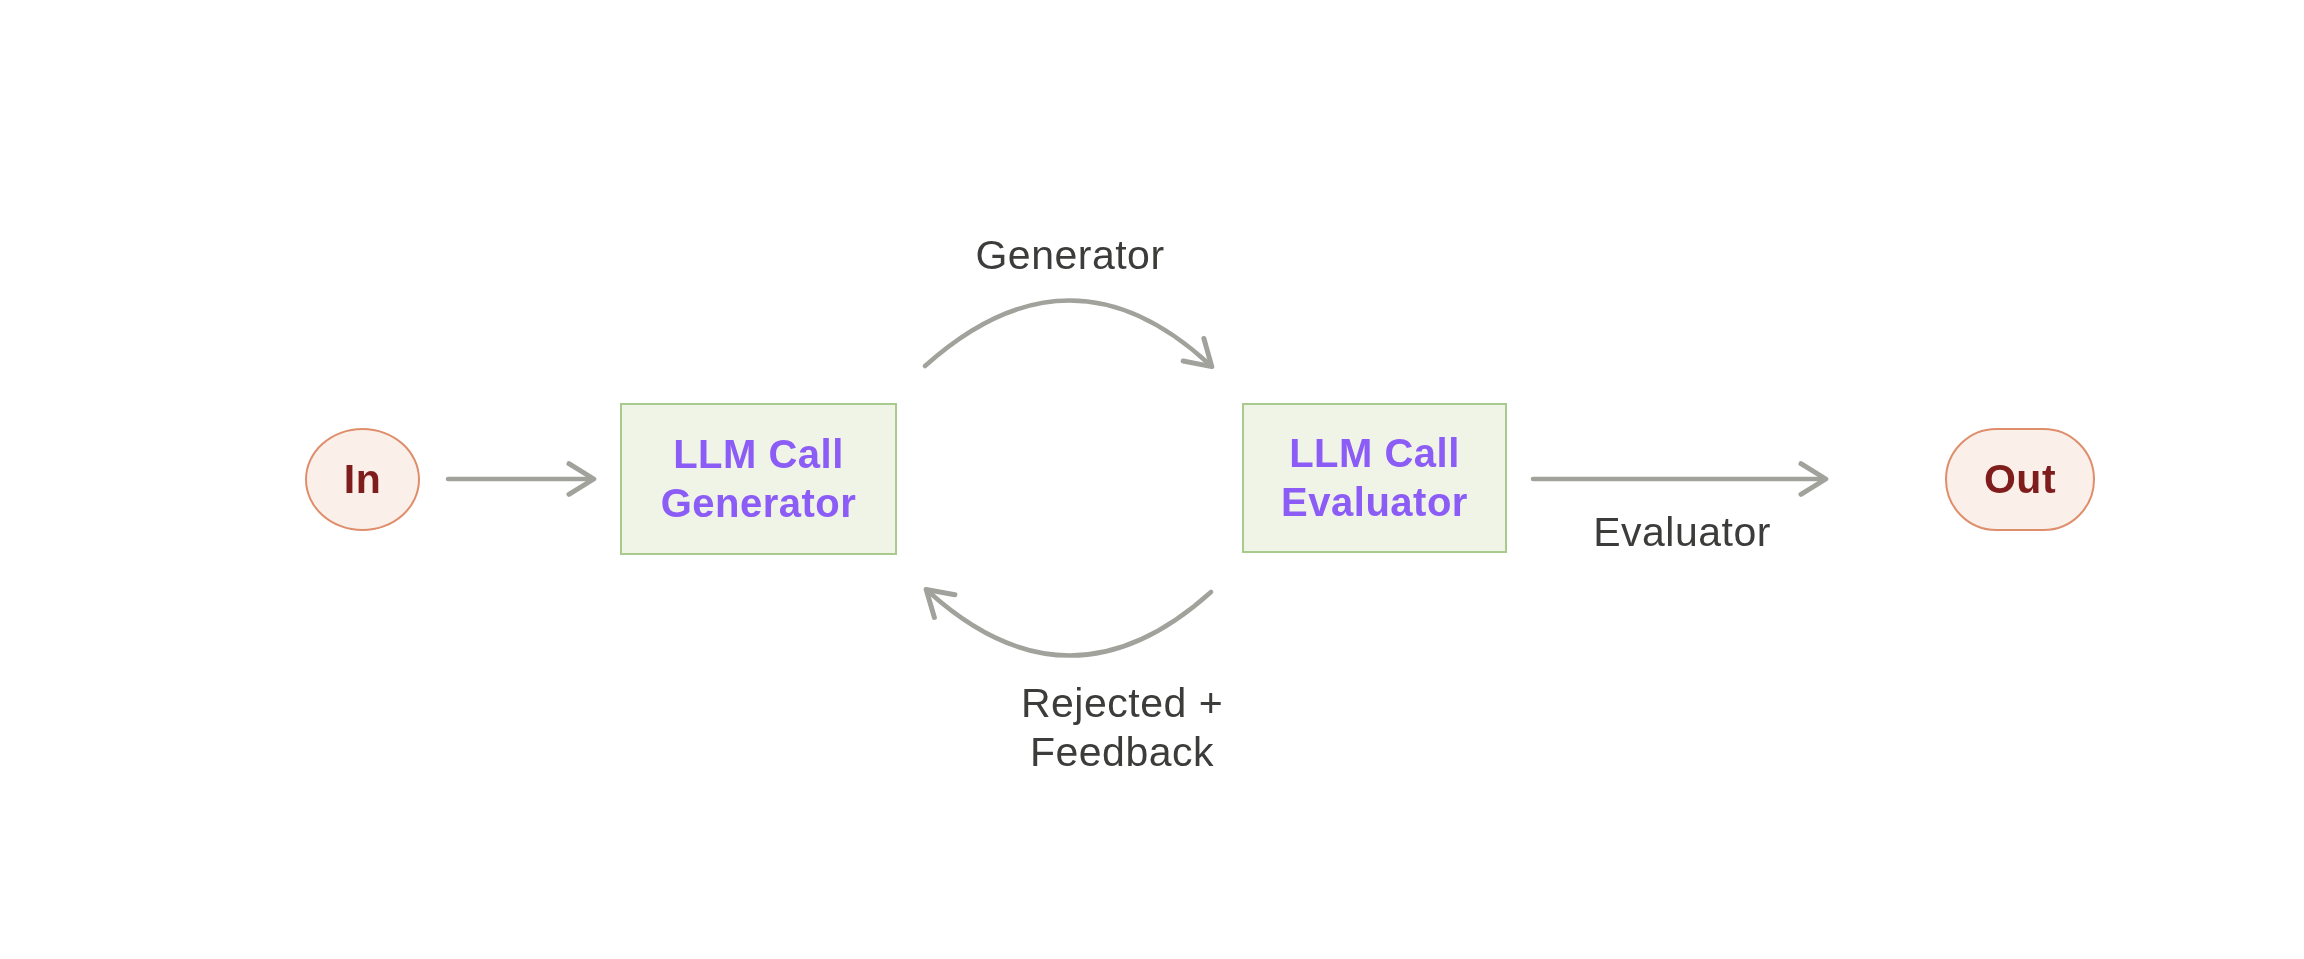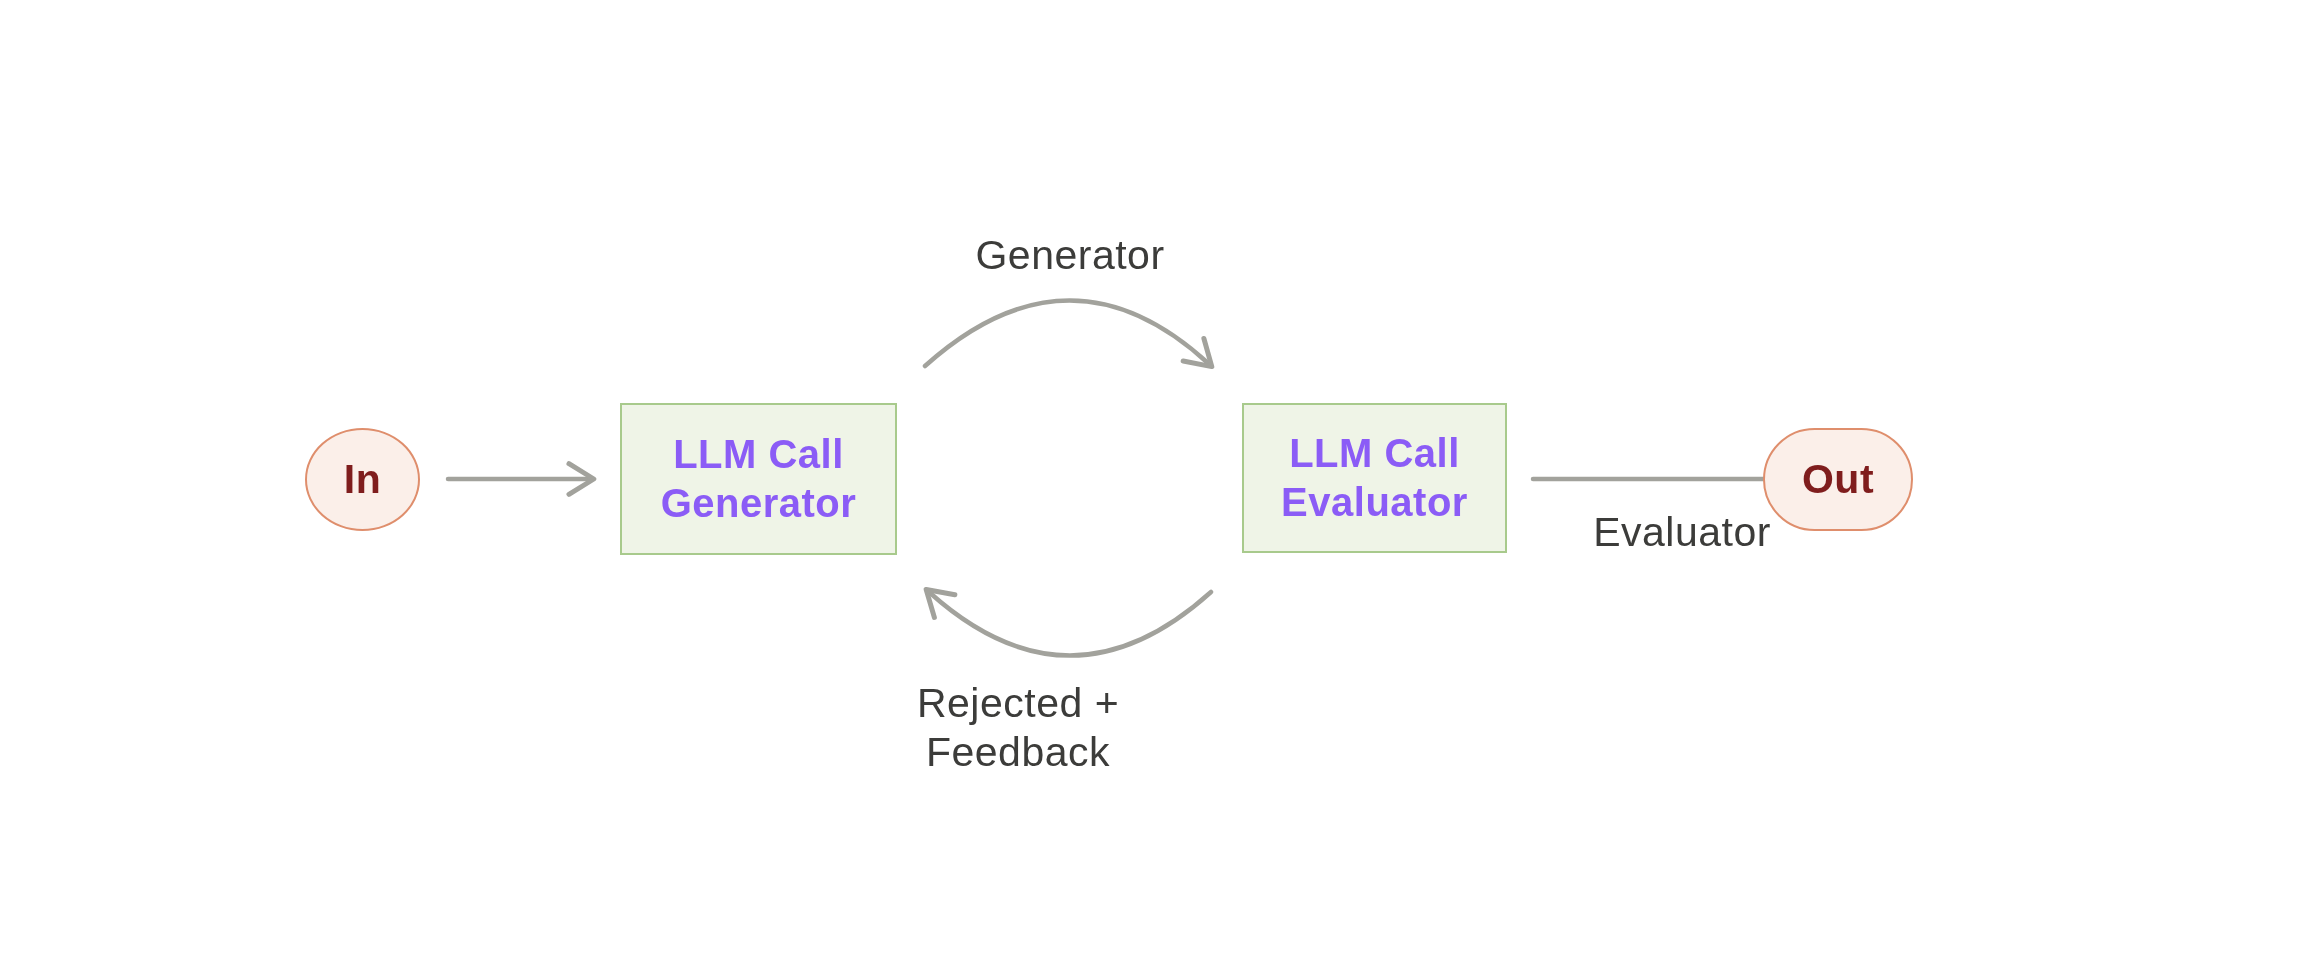--- a/index.html
+++ b/index.html
@@ -40,21 +40,21 @@
     font-size: 41px;
   }
   .node-in {
     left: 305px;
     top: 428px;
     width: 115px;
     height: 103px;
     border-radius: 50%;
   }
   .node-out {
-    left: 1763px;
+    left: 1945px;
     top: 428px;
     width: 150px;
     height: 103px;
     border-radius: 52px;
   }
   .node-process {
     background: #eff4e7;
     border: 2.5px solid #a8ca8c;
     color: #8b5cf6;
     font-size: 40px;
@@ -77,21 +77,21 @@
     transform: translate(-50%, -50%);
     color: #3c3c3a;
     font-size: 41px;
     line-height: 1.2;
     white-space: pre-line;
     text-align: center;
     letter-spacing: 0.5px;
   }
   .label-solution { left: 1070px; top: 256px; }
   .label-accepted { left: 1682px; top: 533px; }
-  .label-rejected { left: 1018px; top: 728px; }
+  .label-rejected { left: 1122px; top: 728px; }
 </style>
 </head>
 <body>
 
 <div class="stage">
 
   <svg class="arrows-layer" width="2304" height="959" viewBox="0 0 2304 959" xmlns="http://www.w3.org/2000/svg">
     <defs>
       <marker id="arrowhead" viewBox="0 0 10 10" refX="7" refY="5" markerWidth="8.5" markerHeight="8.5" orient="auto">
         <path d="M1.5 1 L8 5 L1.5 9" fill="none" stroke="#a2a29c" stroke-width="1.3" stroke-linecap="round" stroke-linejoin="round"></path>

